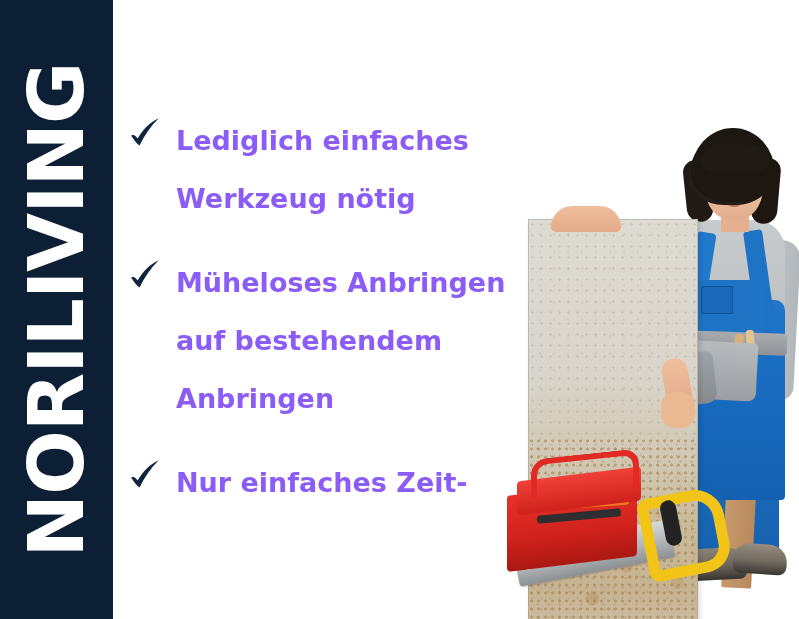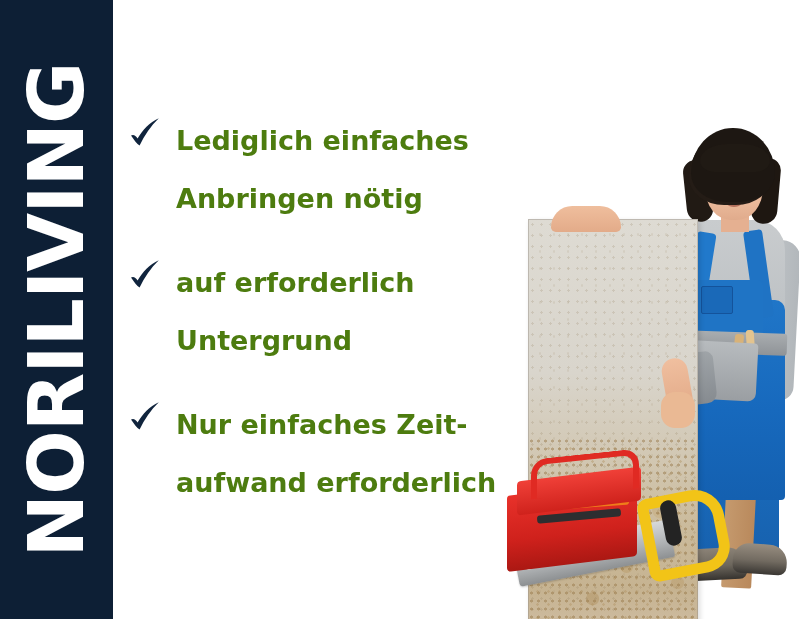--- a/index.html
+++ b/index.html
@@ -70,21 +70,21 @@
     width:36px;height:36px;
     margin-top:4px;
     display:block;
   }
   .check-icon svg{display:block;}
   .bullet-lines{
     flex:1 1 auto;
     padding-left:12px;
   }
   .bullet-line{
-    color:#4d7c0f;
+    color:#8b5cf6;
     font-family:"DejaVu Sans","Liberation Sans",sans-serif;
     font-weight:bold;
     font-size:27px;
     line-height:58px;
     white-space:nowrap;
   }
 
   
   .photo{
     position:absolute;
@@ -336,45 +336,45 @@
   <div class="bullets">
 
     <div class="bullet">
       <span class="check-icon">
         <svg width="36" height="36" viewBox="0 0 36 36" aria-hidden="true">
           <path d="M3 19.5 C5.5 18.2 7.6 19.4 9.6 22.6 C14.4 14.2 21.5 6.4 30.8 2.2 C22.8 9.9 16.4 19.2 11.6 29.6 C8.9 28.2 6.2 24.2 3 19.5 Z" fill="#10243d"></path>
         </svg>
       </span>
       <div class="bullet-lines">
         <div class="bullet-line">Lediglich einfaches</div>
-        <div class="bullet-line">Anbringen nötig</div>
+        <div class="bullet-line">Werkzeug nötig</div>
       </div>
     </div>
 
     <div class="bullet">
       <span class="check-icon">
         <svg width="36" height="36" viewBox="0 0 36 36" aria-hidden="true">
           <path d="M3 19.5 C5.5 18.2 7.6 19.4 9.6 22.6 C14.4 14.2 21.5 6.4 30.8 2.2 C22.8 9.9 16.4 19.2 11.6 29.6 C8.9 28.2 6.2 24.2 3 19.5 Z" fill="#10243d"></path>
         </svg>
       </span>
       <div class="bullet-lines">
-        <div class="bullet-line">auf erforderlich</div>
-        <div class="bullet-line">Untergrund</div>
+        <div class="bullet-line">Müheloses Anbringen</div>
+        <div class="bullet-line">auf bestehendem</div>
+        <div class="bullet-line">Anbringen</div>
       </div>
     </div>
 
     <div class="bullet">
       <span class="check-icon">
         <svg width="36" height="36" viewBox="0 0 36 36" aria-hidden="true">
           <path d="M3 19.5 C5.5 18.2 7.6 19.4 9.6 22.6 C14.4 14.2 21.5 6.4 30.8 2.2 C22.8 9.9 16.4 19.2 11.6 29.6 C8.9 28.2 6.2 24.2 3 19.5 Z" fill="#10243d"></path>
         </svg>
       </span>
       <div class="bullet-lines">
         <div class="bullet-line">Nur einfaches Zeit-</div>
-        <div class="bullet-line">aufwand erforderlich</div>
       </div>
     </div>
 
   </div>
 
   <div class="photo">
 
     <div class="figure">
       <div class="fig-leg"></div>
       <div class="fig-leg-split"></div>

